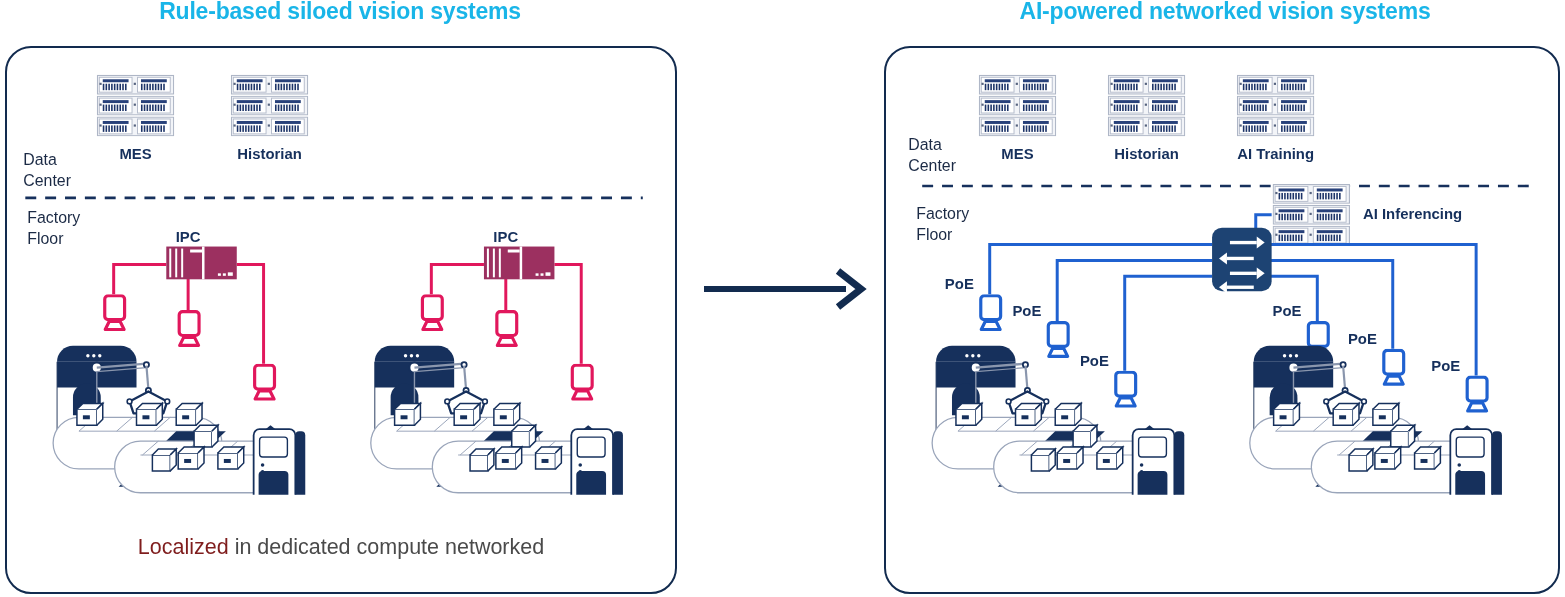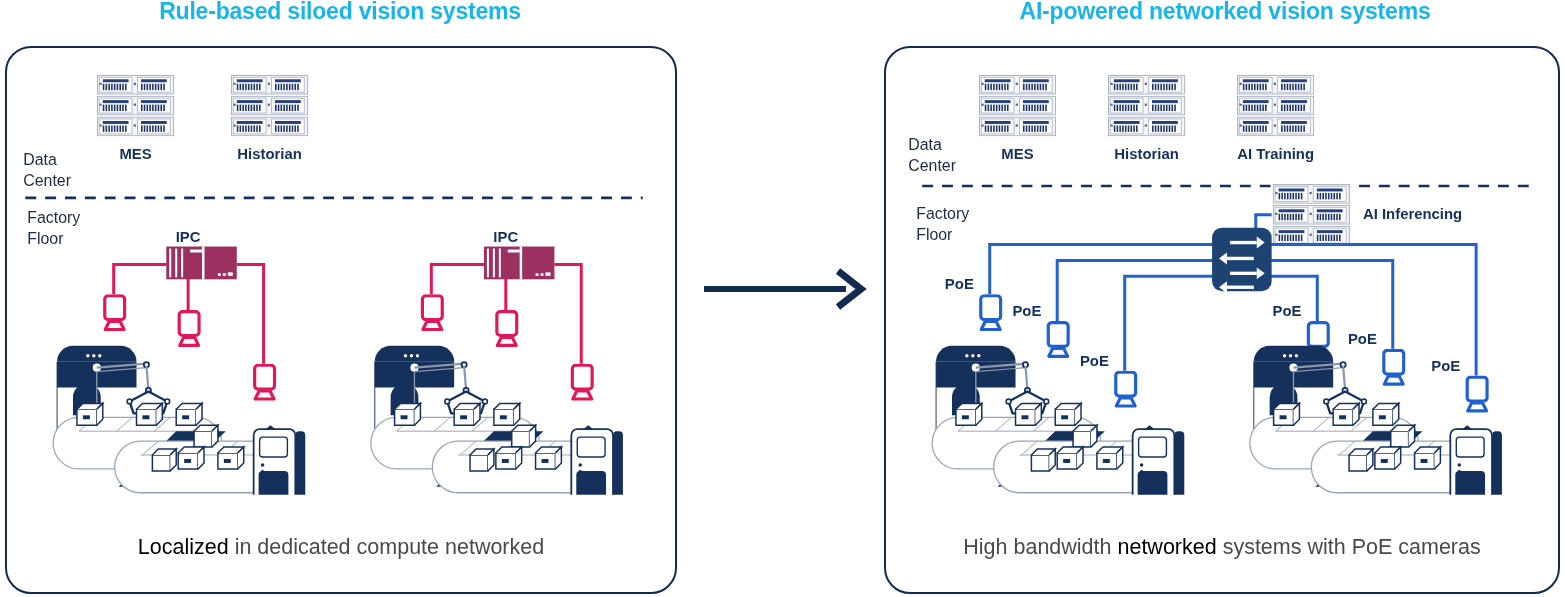--- a/index.html
+++ b/index.html
@@ -32,21 +32,21 @@
   #panel-right{left:884px;top:46px;width:676px;height:548px;}
 
   .panel-svg{position:absolute;left:0;top:0;width:100%;height:100%;display:block;}
 
   
   .caption{
     position:absolute;left:0;width:100%;
     text-align:center;font-size:21.5px;color:#4a4a4a;
     white-space:nowrap;
   }
-  .caption .hl{color:#000000;}
+  .caption .hl{color:#7f1d1d;}
   #caption-left{top:487px;}
   #caption-right{top:487px;}
 
   
   #center-arrow{position:absolute;left:698px;top:262px;width:175px;height:55px;}
 </style>
 </head>
 <body>
 
 <div class="stage">
@@ -352,17 +352,14 @@
         <text x="224" y="320" text-anchor="end">PoE</text>
         <text x="418" y="270" text-anchor="end">PoE</text>
         <text x="494" y="298" text-anchor="end">PoE</text>
         <text x="578" y="325" text-anchor="end">PoE</text>
       </g>
 
       <use href="#factoryCell" x="42" y="260" width="268" height="190"></use>
       <use href="#factoryCell" x="362" y="260" width="268" height="190"></use>
     </svg>
 
-    <div class="caption" id="caption-right">
-      <span>High bandwidth </span><span class="hl">networked</span><span> systems with PoE cameras</span>
-    </div>
   </div>
 </div>
 
 </body></html>

